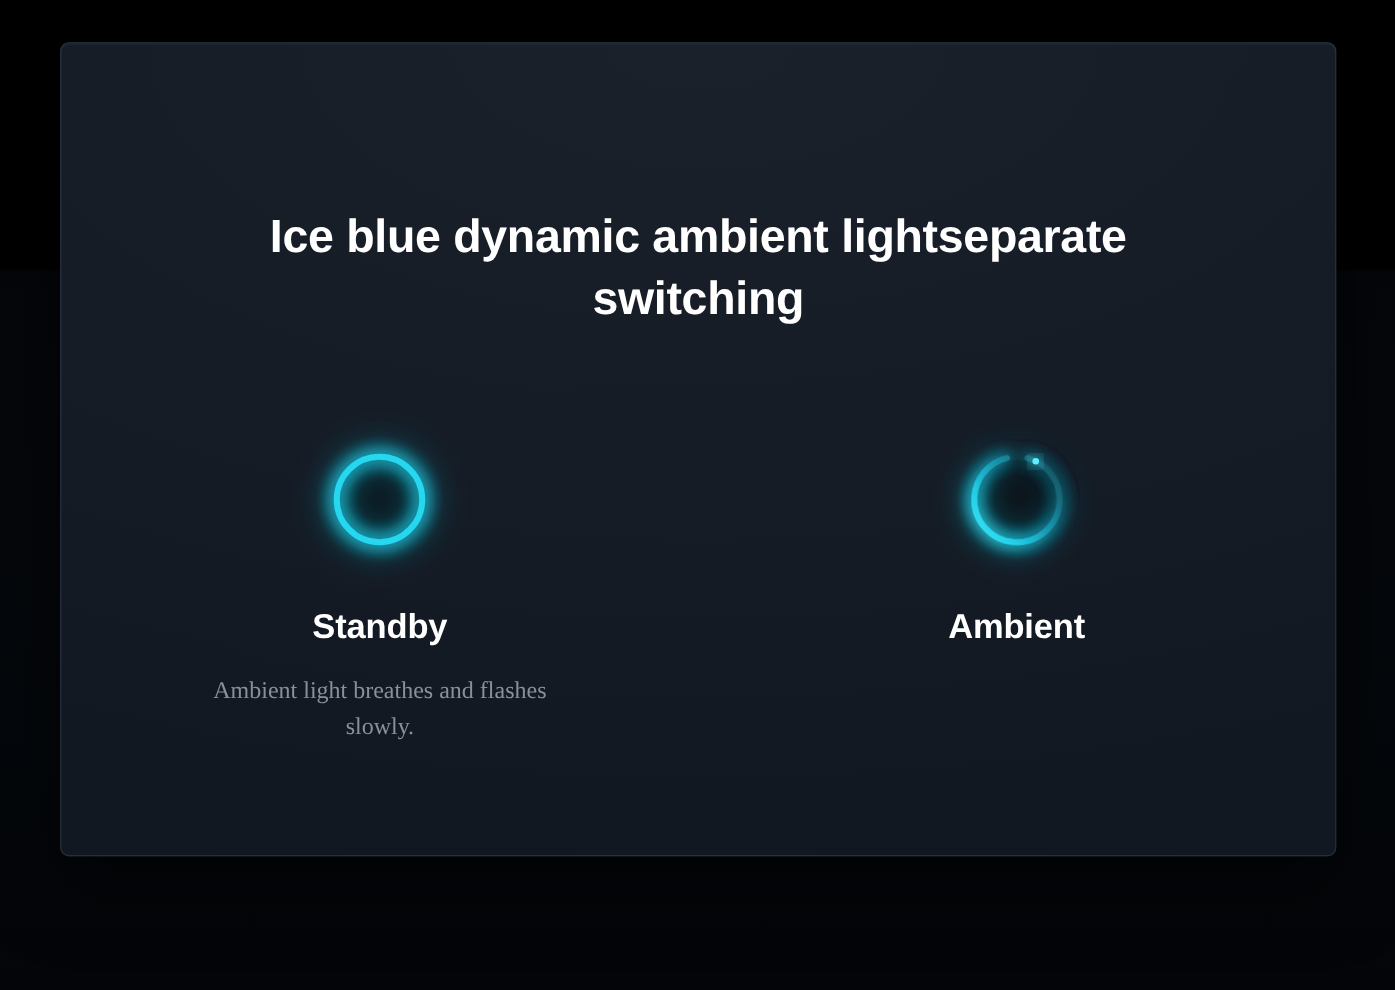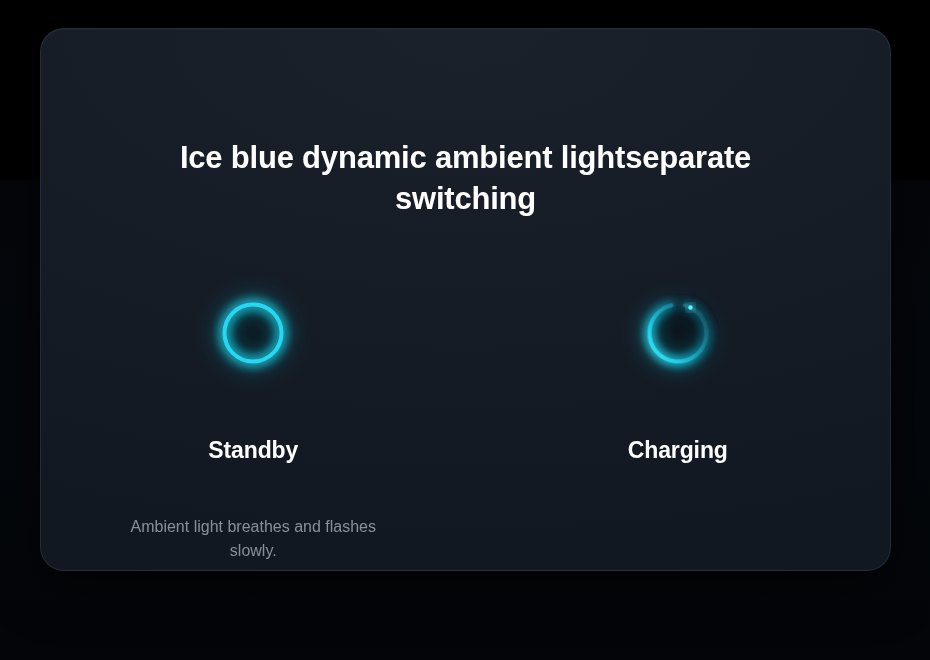--- a/index.html
+++ b/index.html
@@ -31,21 +31,21 @@
     z-index: 0;
   }
 
   
   .card {
     position: absolute;
     left: 40px;
     top: 28px;
     width: 851px;
     height: 543px;
-    border-radius: 24px;
+    border-radius: 6px;
     background:
       radial-gradient(120% 95% at 50% 0%, #1a212b 0%, #161d27 42%, #121821 100%);
     border: 1px solid rgba(120, 140, 165, 0.16);
     box-shadow:
       0 1px 0 rgba(255,255,255,0.035) inset,
       0 18px 50px rgba(0,0,0,0.55);
     z-index: 2;
     overflow: hidden;
   }
 
@@ -72,21 +72,20 @@
     right: 0;
     display: flex;
     align-items: flex-start;
   }
 
   .mode {
     flex: 1 1 0;
     display: flex;
     flex-direction: column;
     align-items: center;
-    gap: 33px;
   }
 
   .ring-wrap {
     position: relative;
     width: 92px;
     height: 92px;
     display: flex;
     align-items: center;
     justify-content: center;
   }
@@ -107,20 +106,21 @@
     letter-spacing: -0.1px;
   }
 
   .mode-desc {
     margin-top: 18px;
     color: #8a9099;
     font-size: 16px;
     font-weight: 400;
     line-height: 24px;
     text-align: center;
+    font-family: Liberation Serif, serif;
   }
 
   .mode-standby .mode-desc { max-width: 250px; }
   .mode-charging .mode-desc { max-width: 360px; }
 </style>
 </head>
 <body>
 
 <div class="page-backdrop"></div>
 
@@ -188,18 +188,18 @@
           <circle cx="46" cy="46" r="26.5" fill="#0d1118"></circle>
 
           <circle cx="46" cy="46" r="28.5" fill="none" stroke="url(#arcGrad)" stroke-width="9" opacity="0.16" stroke-linecap="round" stroke-dasharray="165 14" stroke-dashoffset="-5" transform="rotate(-86 46 46)" filter="url(#glowArc)"></circle>
 
           <circle cx="46" cy="46" r="28.5" fill="none" stroke="url(#arcGrad)" stroke-width="4" stroke-linecap="round" stroke-dasharray="165 14" stroke-dashoffset="-5" transform="rotate(-86 46 46)" filter="url(#glowArc)"></circle>
 
           <circle cx="58.5" cy="20.5" r="2.2" fill="#5ef0ff" filter="url(#glowArc)"></circle>
         </svg>
       </div>
 
-      <div class="mode-name">Charging</div>
+      <div class="mode-name">Ambient</div>
 
     </div>
 
   </div>
 </section>
 
 </body></html>

